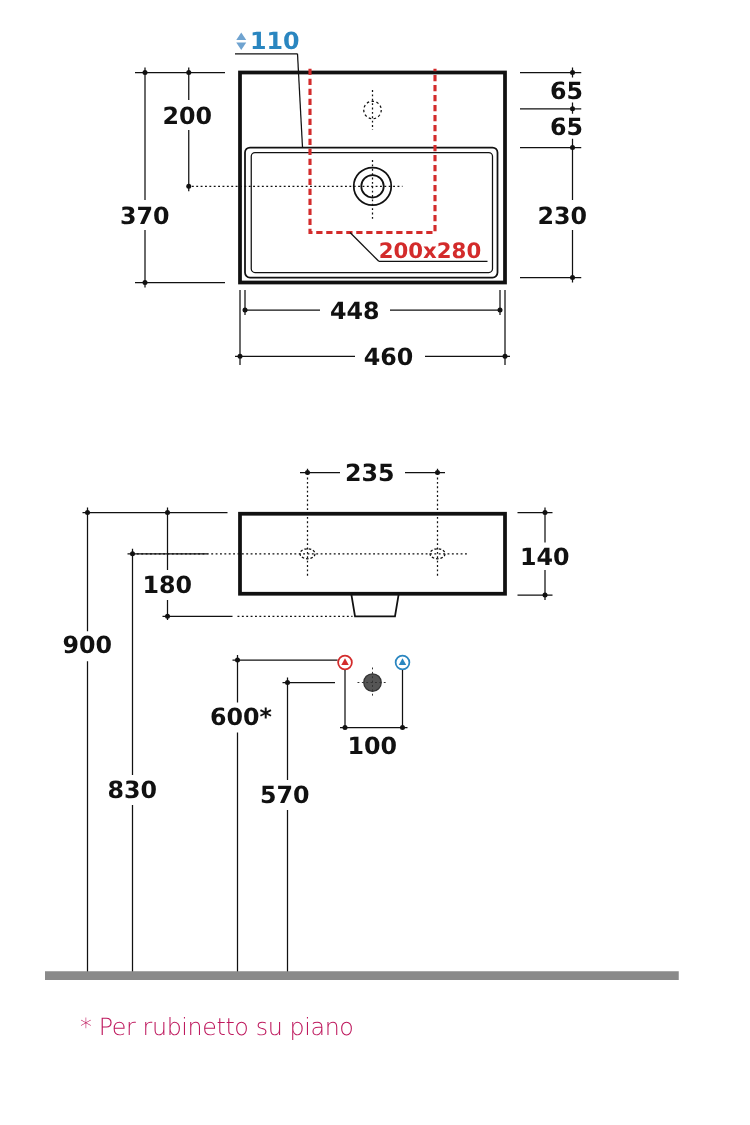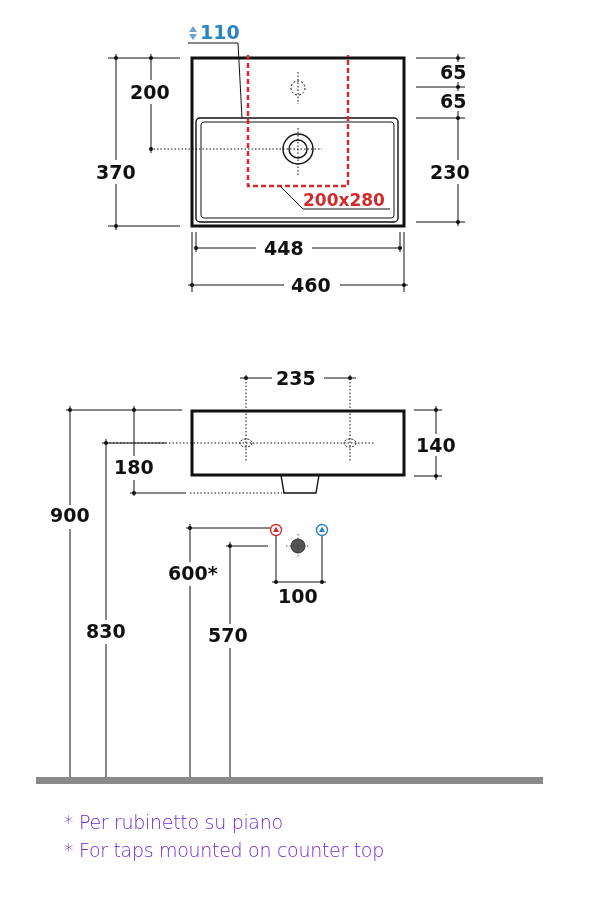--- a/index.html
+++ b/index.html
@@ -1,21 +1,21 @@
 <!DOCTYPE html>
 <html><head>
   <meta charset="utf-8">
   <style>
     html, body { margin: 0; padding: 0; background: #ffffff; }
     body { width: 600px; height: 900px; position: relative; overflow: hidden; font-family: "DejaVu Sans", sans-serif; }
     svg.drawing { position: absolute; left: 0; top: 0; }
     .dim { font-family: "DejaVu Sans", sans-serif; font-weight: bold; font-size: 19px; fill: #111; }
     .dim-red { font-family: "DejaVu Sans", sans-serif; font-weight: bold; font-size: 17px; fill: #d32b2b; }
     .dim-blue { font-family: "DejaVu Sans", sans-serif; font-weight: bold; font-size: 19px; fill: #2a86c0; }
-    .notes { position: absolute; left: 64px; top: 808px; font-family: "DejaVu Sans", sans-serif; font-size: 19px; color: #6d28d9; line-height: 28px; font-weight: 300; }
+    .notes { position: absolute; left: 64px; top: 808px; font-family: "DejaVu Sans", sans-serif; font-size: 19px; color: #be185d; line-height: 28px; font-weight: 300; }
     .notes div { white-space: nowrap; letter-spacing: -0.3px; }
   </style>
 </head>
 <body>
 
 <svg class="drawing" width="600" height="900" viewBox="0 0 600 900">
 
   <g>
 
     <rect x="192" y="58" width="212" height="168" fill="none" stroke="#111" stroke-width="3"></rect>
@@ -159,14 +159,13 @@
     <circle cx="276" cy="582" r="2" fill="#111"></circle>
       <circle cx="322" cy="582" r="2" fill="#111"></circle>
     <text x="278" y="603" class="dim">100</text>
 
     <rect x="36" y="777" width="507" height="7" fill="#8a8a8a"></rect>
   </g>
 </svg>
 
 <div class="notes">
   <div>* Per rubinetto su piano</div>
-  <div>* For taps mounted on counter top</div>
 </div>
 
 </body></html>

